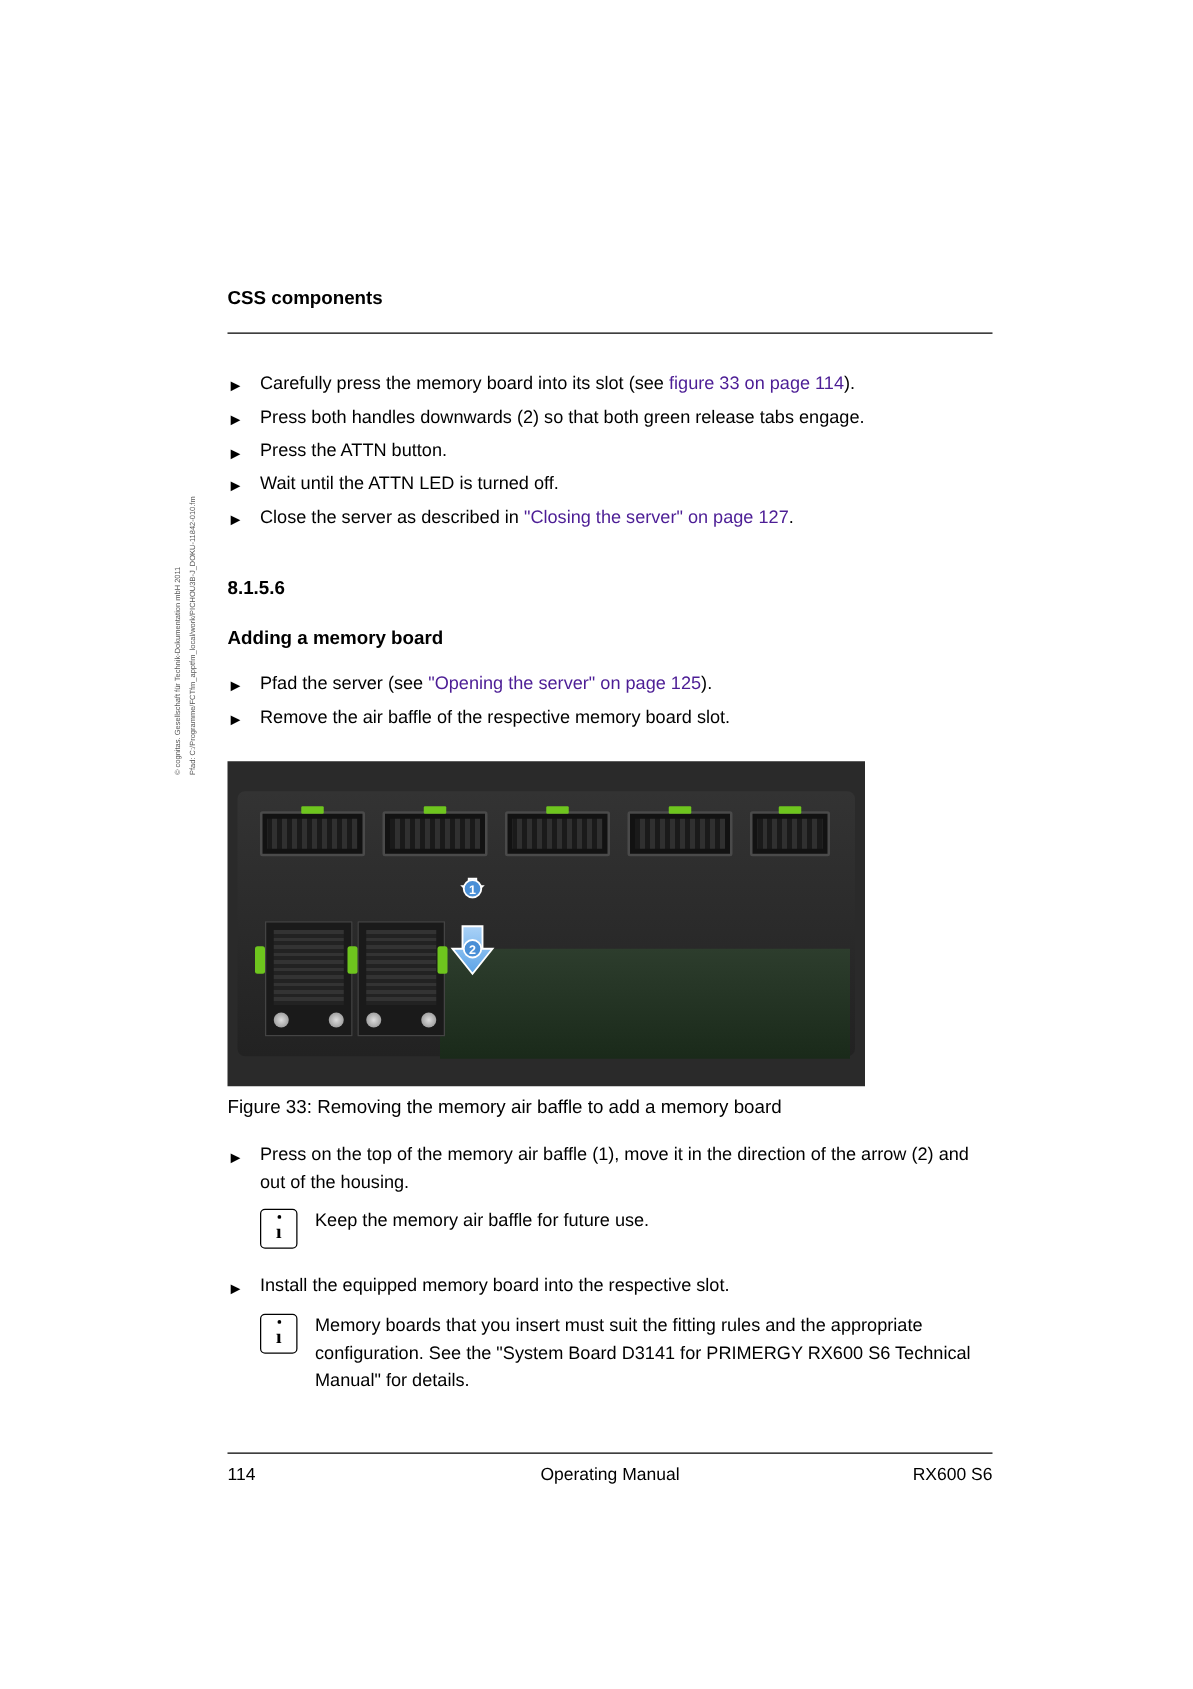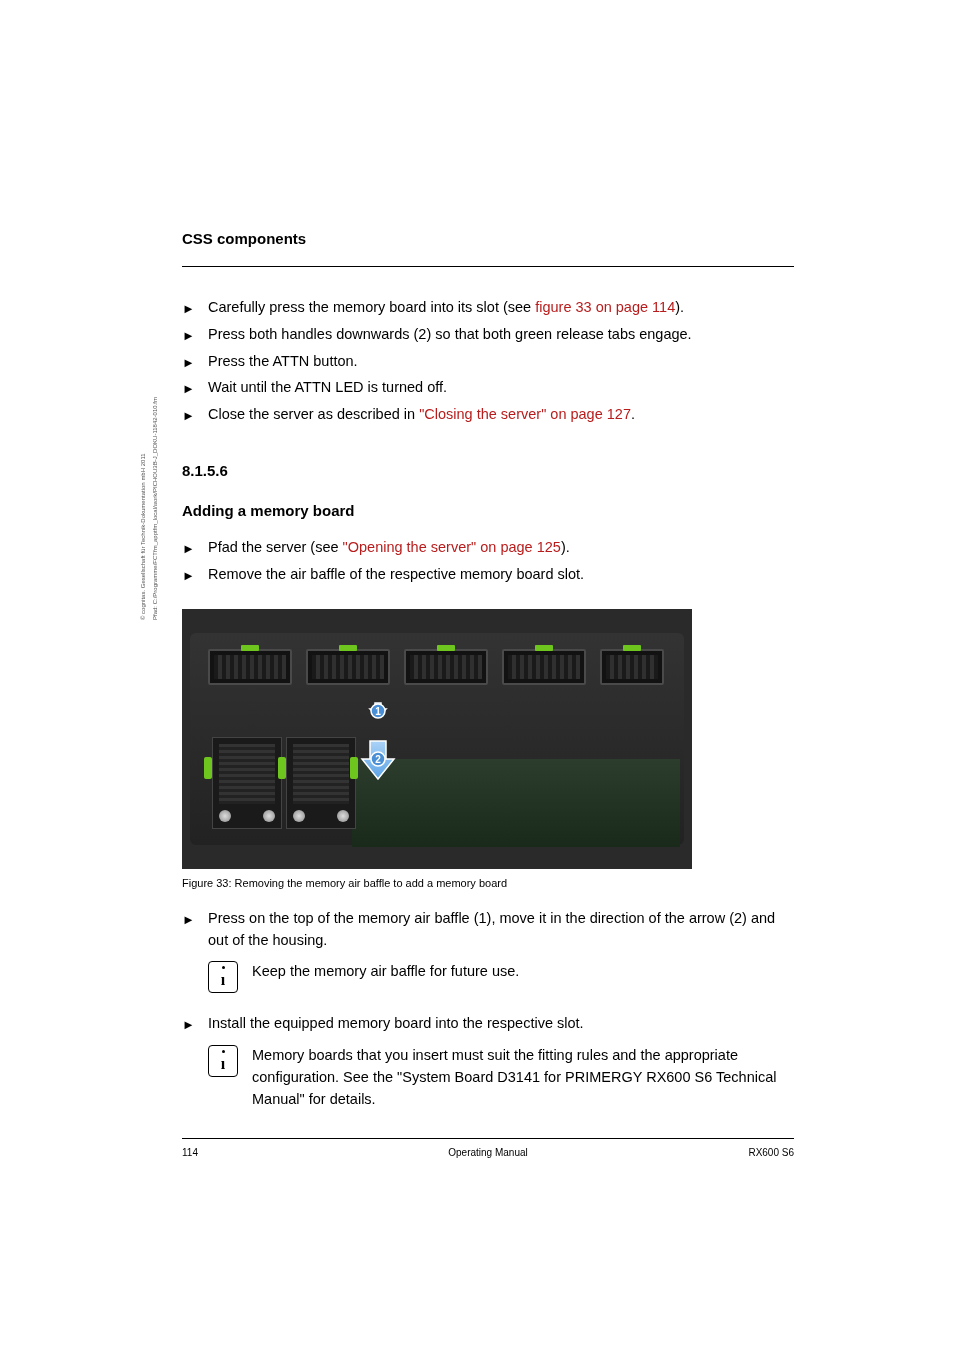--- a/index.html
+++ b/index.html
@@ -59,21 +59,21 @@
   .bullet-arrow {
     flex-shrink: 0;
     width: 16px;
     font-size: 13px;
     padding-top: 2px;
   }
   .bullet-text {
     flex: 1;
   }
   .link {
-    color: #b91c1c;
+    color: #4c1d95;
   }
   .section-heading {
     display: flex;
     gap: 18px;
     font-weight: bold;
     font-size: 15px;
     margin-top: 34px;
     margin-bottom: 14px;
     flex-direction: column;
   }
@@ -152,21 +152,21 @@
   }
   .arrow1 svg, .arrow2 svg { display:block; }
   .arrow2 {
     position: absolute;
     left: 178px;
     top: 128px;
     width: 36px;
     height: 48px;
   }
   .figure-caption {
-    font-size: 11px;
+    font-size: 15px;
     margin-top: 6px;
   }
   .note-row {
     display: flex;
     gap: 14px;
     margin: 10px 0 10px 26px;
     align-items: flex-start;
   }
   .note-icon {
     width: 28px;
@@ -180,25 +180,25 @@
     font-size: 18px;
     font-weight: bold;
     flex-shrink: 0;
   }
   .note-icon::before {
     content:"";
     position:absolute;
   }
   .footer {
     border-top: 1px solid #000;
-    margin-top: 28px;
+    margin-top: 46px;
     padding-top: 6px;
     display: flex;
     justify-content: space-between;
-    font-size: 10px;
+    font-size: 14px;
   }
   .footer-center {
     position: absolute;
     left: 50%;
     transform: translateX(-50%);
   }
   .handle {
     position:absolute;
     top: 148px;
     width: 8px; height: 22px;

